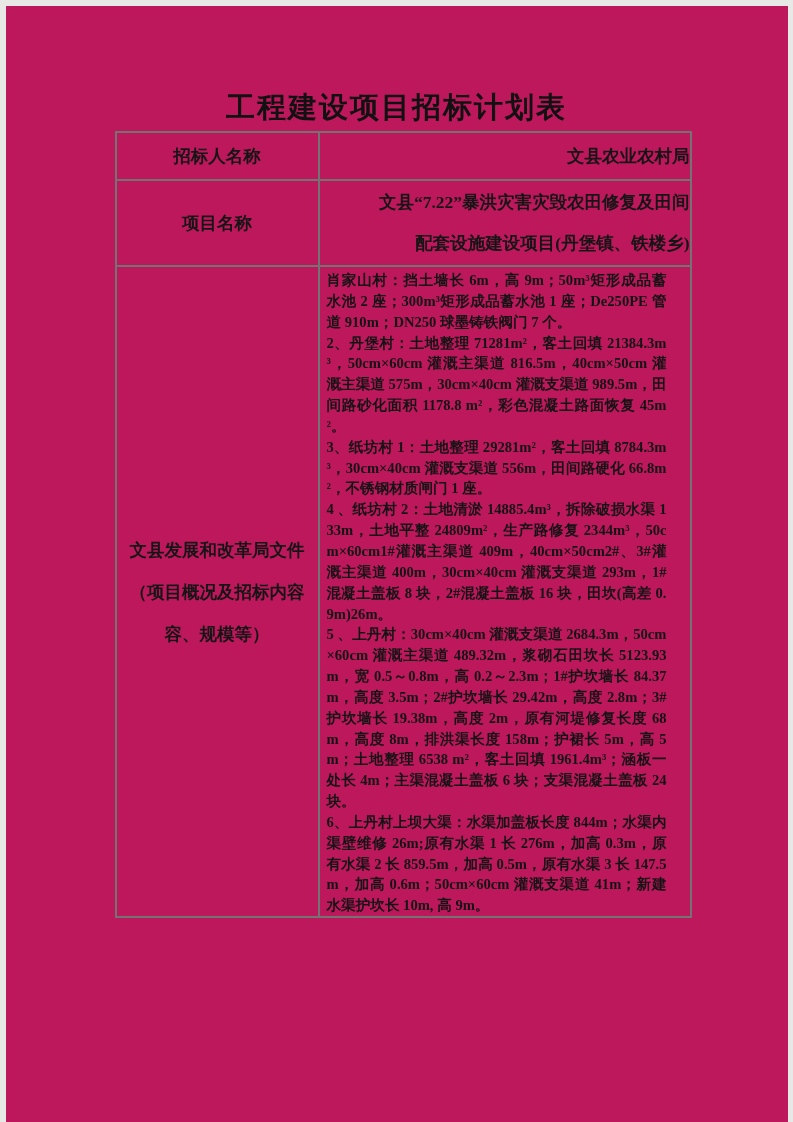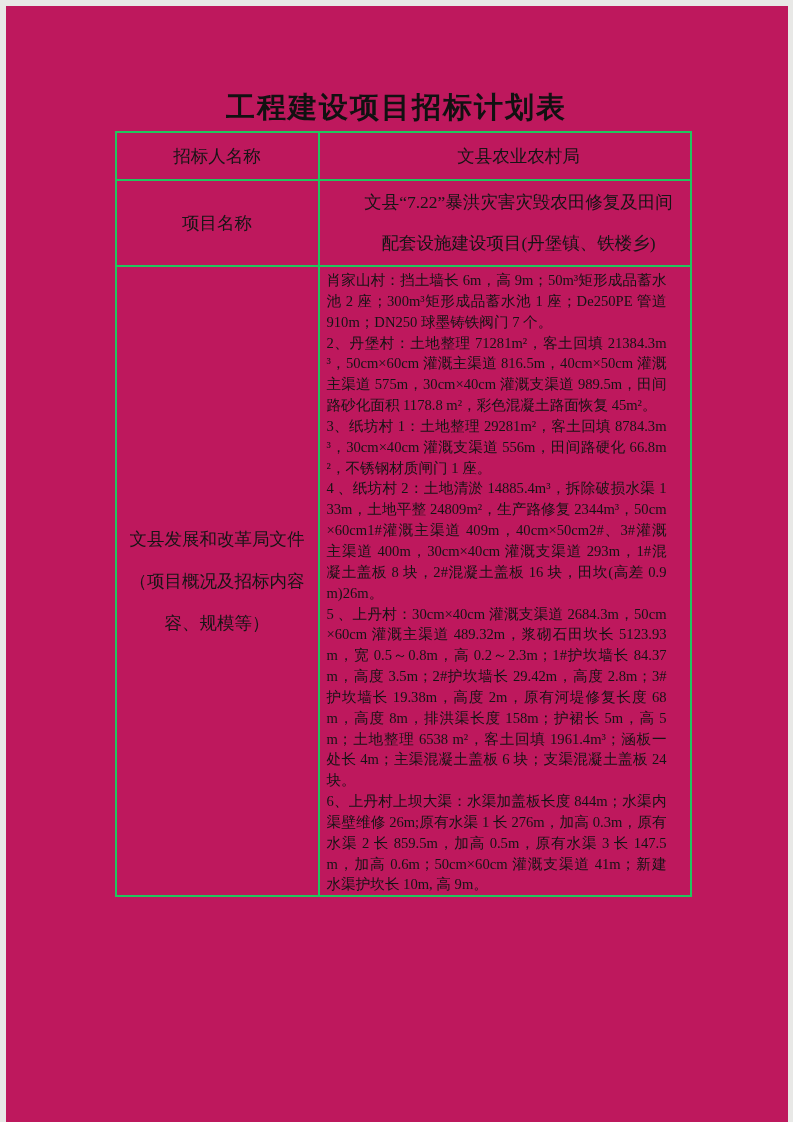--- a/index.html
+++ b/index.html
@@ -26,33 +26,34 @@
     color: #111;
   }
   table.doc-table {
     position: absolute;
     top: 125px;
     left: 109px;
     border-collapse: collapse;
     table-layout: fixed;
   }
   table.doc-table td {
-    border: 2px solid #22c55e;
+    border: 2px solid #737373;
     vertical-align: middle;
     overflow: hidden;
+    font-weight: bold;
   }
   .col-label { width: 203px; }
   .col-value { width: 372px; }
   .label-cell {
     text-align: center;
     font-size: 17.5px;
     color: #151515;
   }
   .value-cell {
-    text-align: center;
+    text-align: right;
     font-size: 17.5px;
     color: #151515;
     padding-left: 28px;
   }
   .line-sp { line-height: 41px; }
   .line-sp3 { line-height: 42px; }
   .overview-cell {
     vertical-align: top !important;
     text-align: justify;
     font-size: 14.6px;

